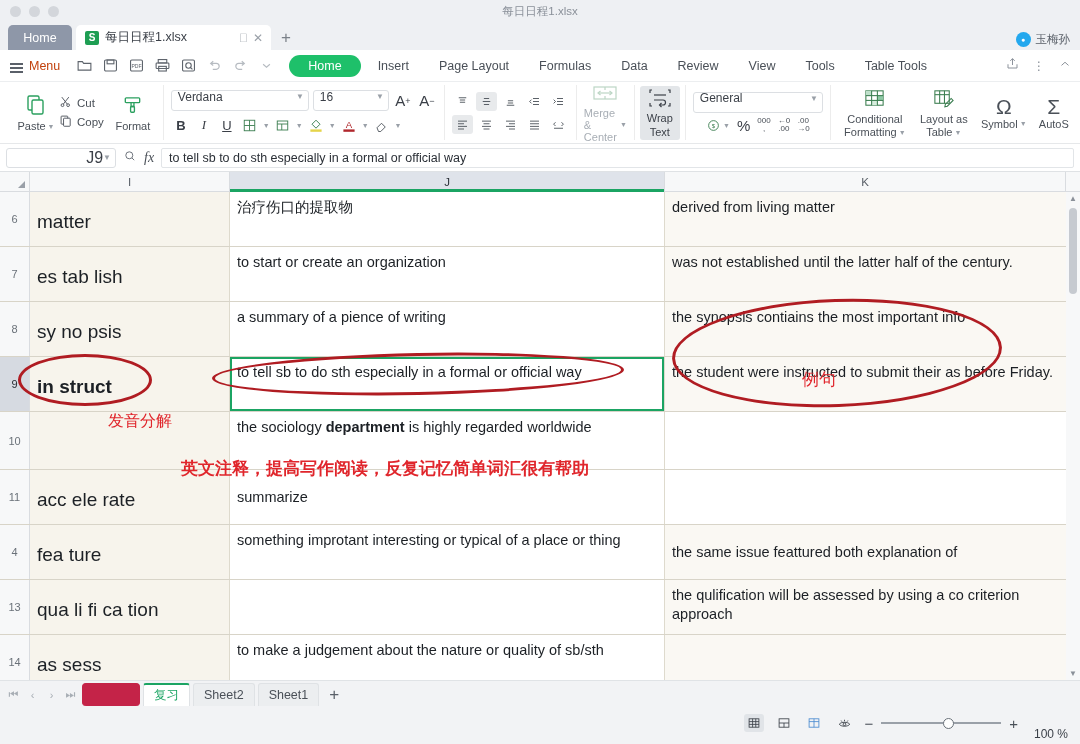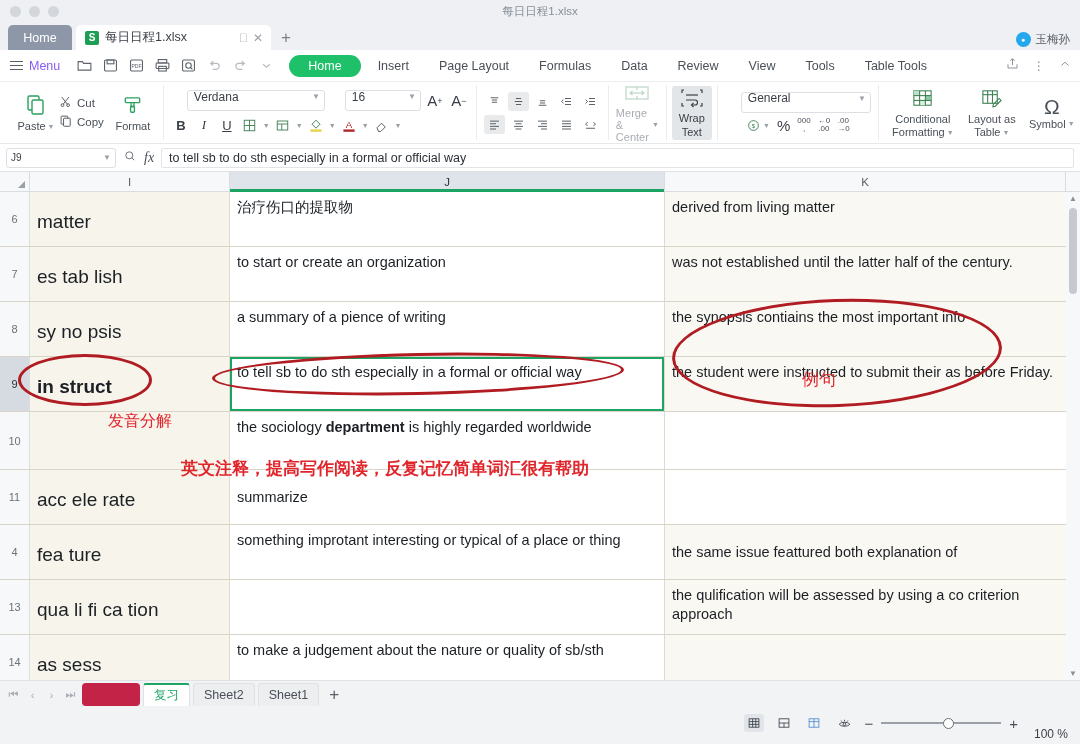--- a/index.html
+++ b/index.html
@@ -55,21 +55,21 @@
     background: #23a8ee; color:#fff; font-size:7px;
     display:flex; align-items:center; justify-content:center;
   }
   .user-name { font-size: 11.5px; color: #5a6069; }
 
   
   .menurow {
     height: 32px; background: #fff; display: flex; align-items: center;
     padding-left: 10px; position: relative; border-bottom: 1px solid #eceef0;
   }
-  .menu-btn { display: flex; align-items: center; gap: 6px; font-size: 12.5px; color: #8b5cf6; }
+  .menu-btn { display: flex; align-items: flex-end; gap: 6px; font-size: 12.5px; color: #c2410c; }
   .hamburger { display: inline-flex; flex-direction: column; gap: 2.5px; }
   .hamburger i { display: block; width: 13px; height: 1.5px; background: #5a6069; }
   .qicons { display: flex; align-items: center; gap: 9px; margin-left: 16px; }
   .qic { width: 17px; height: 17px; color: #5e646c; }
   .qic svg { display: block; }
   .ribbon-tabs { display: flex; align-items: center; gap: 4px; margin-left: 14px; }
   .rtab { font-size: 12.5px; color: #4a5058; padding: 4px 13px; border-radius: 12px; white-space: nowrap; }
   .rtab.active { background: #1ec06a; color: #fff; font-weight: 500; padding: 4px 19px; }
   .menu-right { position: absolute; right: 8px; display: flex; align-items: center; gap: 13px; color: #8a9099; }
 
@@ -84,21 +84,21 @@
     display: flex; flex-direction: column; align-items: center; justify-content: center;
     width: 46px; font-size: 11px; color: #4a5058; gap: 1px;
   }
   .bigbtn .glyph { color: #2ba05f; }
   .smallcol { display: flex; flex-direction: column; justify-content: center; gap: 3px; }
   .smallbtn { display: flex; align-items: center; gap: 4px; font-size: 11.5px; color: #4a5058; }
   .fontrow { display: flex; align-items: center; gap: 4px; }
   .selbox {
     border: 1px solid #dcdfe3; border-radius: 3px; height: 21px;
     display: flex; align-items: center; justify-content: space-between;
-    padding: 0 4px 8px 6px; font-size: 12px; color: #3a3f47; background:#fff;margin-left:16px;
+    padding: 0 4px 8px 6px; font-size: 12px; color: #3a3f47; background:#fff;
   }
   .selbox .caret { color: #9aa0a8; font-size: 8px; }
   .fmtrow { display: flex; align-items: center; gap: 3px; margin-top: 4px; }
   .fb {
     width: 20px; height: 20px; display: flex; align-items: center; justify-content: center;
     font-size: 13px; color: #3a3f47;
   }
   .caret-sm { font-size: 7px; color: #9aa0a8; }
   .aligngrid { display: flex; flex-direction: column; gap: 4px; }
   .alignrow { display: flex; gap: 3px; }
@@ -117,21 +117,21 @@
   
   .formulabar {
     height: 28px; background: #fff; display: flex; align-items: center;
     padding: 0 6px; gap: 7px; border-bottom: 1px solid #dfe2e5;
   }
   .namebox {
     width: 110px; height: 20px; border: 1px solid #dcdfe3; border-radius: 3px;
     display: flex; align-items: center; justify-content: space-between;
     padding: 0 4px; background: #fff;
   }
-  .namebox span.nm { flex:1; text-align:left; font-size:10px; color:#3a3f47; }
+  .namebox span.nm { flex:1; text-align:right; font-size:16px; color:#3a3f47; }
   .fbic { color: #6a7179; font-size: 13px; }
   .fx { font-style: italic; font-family: "Liberation Serif", serif; font-size: 14px; color: #4a5058; }
   .fmlinput {
     flex: 1; height: 20px; border: 1px solid #e2e5e8; border-radius: 2px;
     background: #fff; font-size: 12.5px; color: #2a2f36;
     display: flex; align-items: center; padding: 0 7px;
   }
 
   
   .gridwrap { position: relative; height: 508px; background: #fff; overflow: hidden; }

